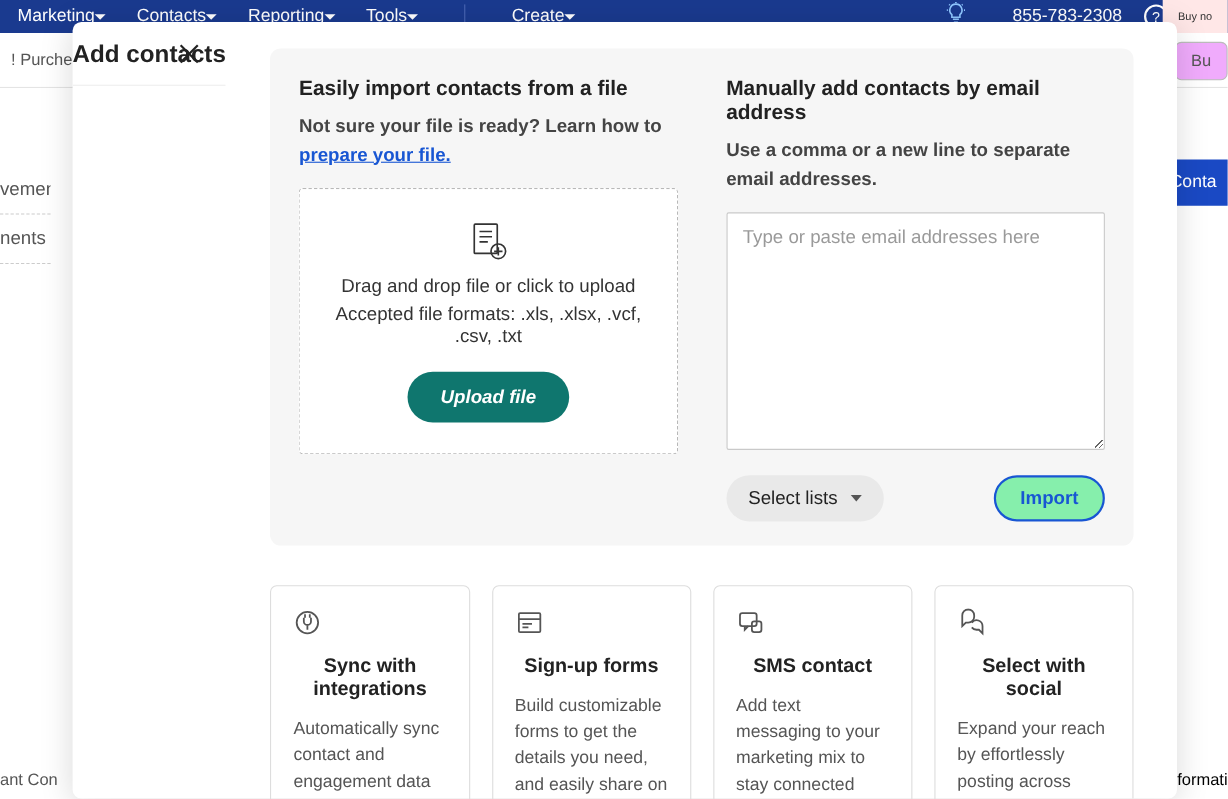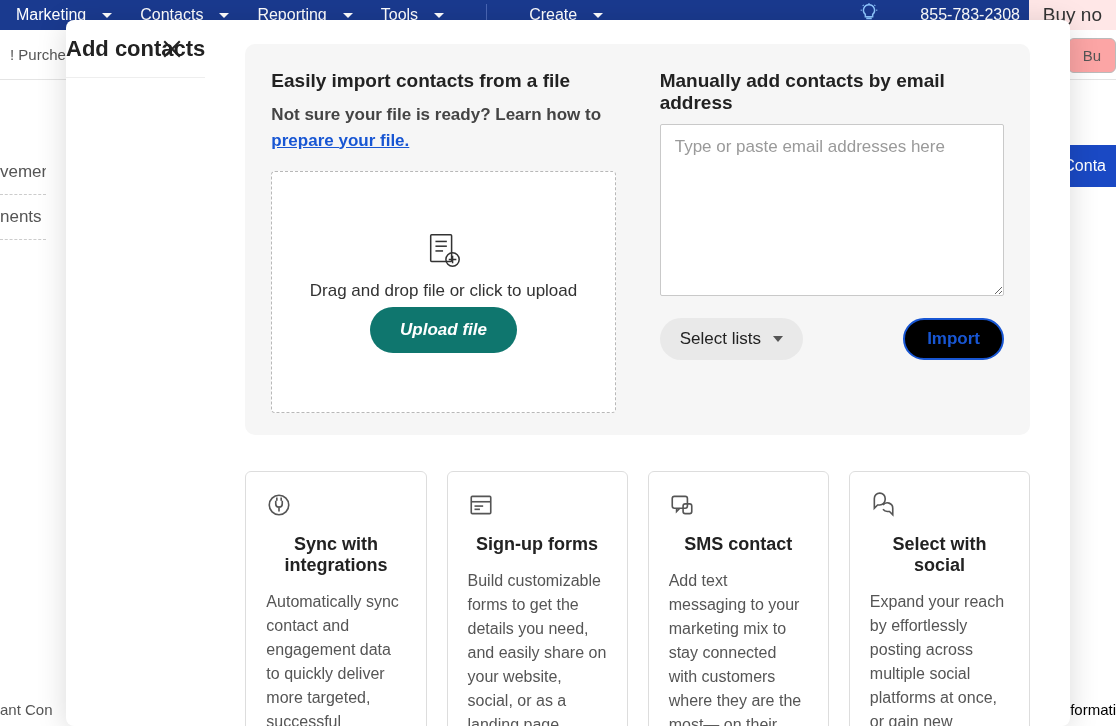--- a/index.html
+++ b/index.html
@@ -20,39 +20,39 @@
     height: 30px;
     background: #1a3a8f; 
     display: flex;
     align-items: center;
     color: #fff;
     font-size: 16px;
     padding: 0 16px;
     z-index: 1;
   }
   .topnav .nav-items { display: flex; gap: 28px; align-items:center; }
-  .topnav .nav-item { display:flex; align-items:center; gap:16px; cursor:pointer; }
+  .topnav .nav-item { display:flex; align-items:center; gap:0; cursor:pointer; }
   .chev-down { width:0;height:0;border-left:5px solid transparent;border-right:5px solid transparent;border-top:5px solid #fff; }
   .topnav .divider { width:1px; height:22px; background:#4a66b5; margin: 0 14px; }
   .topnav .spacer { flex:1; }
   .lightbulb { color:#8fc7ff; font-size:20px; }
   .topnav .phone { margin-left: 40px; font-weight:400; }
   .circle-icon { width:22px; height:22px; border:2px solid #fff; border-radius:50%; display:flex; align-items:center; justify-content:center; font-size:13px; margin-left:20px; cursor:pointer;}
   .bell-icon { margin-left:18px; cursor:pointer; }
-  .buynow { position:absolute; right:0; top:0; height:30px; background:#ffe7e7; color:#333; padding: 0 14px; display:flex; align-items:center; font-size:19px;}
+  .buynow { position:absolute; right:0; top:0; height:30px; background:#ffe7e7; color:#333; padding: 0 14px; display:flex; align-items:center; font-size:10px;}
 
   
   .bgstrip {
     position:absolute; top:30px; left:0; right:0; height:50px;
     background:#fff; border-bottom:1px solid #e4e4e4;
     display:flex; align-items:center; padding: 0 10px;
     color:#555; font-size:15px;
     z-index:1;
   }
-  .bgstrip .buybtn { position:absolute; right:0; top:8px; border:1px solid #bbb; border-radius:6px; padding:8px 14px; background:#fca5a5; }
+  .bgstrip .buybtn { position:absolute; right:0; top:8px; border:1px solid #bbb; border-radius:6px; padding:8px 14px; background:#f0abfc; }
   .bg-left-tabs { position:absolute; left:0; top:150px; z-index:1; color:#555; font-size:17px;}
   .bg-left-tabs .t { padding:12px 6px 12px 0; border-bottom:1px dashed #ccc; width:46px; text-align:right; overflow:hidden;}
   .bg-right { position:absolute; right:0; top:145px; z-index:1; }
   .bg-right .addc { background:#1a49c4; color:#fff; padding:12px 10px; border-radius:4px 0 0 4px; font-size:16px;}
   .bg-bottom-left { position:absolute; left:0; bottom:8px; color:#555; font-size:15px; z-index:1;}
   .bg-bottom-right { position:absolute; right:0; bottom:8px; color:#000000; font-size:15px; z-index:1;}
 
   
   .modal {
     position:absolute;
@@ -111,36 +111,36 @@
   .dz-line2 { font-size:17px; color:#333; margin-bottom:22px;}
   .upload-btn {
     background:#0f766e; color:#fff; border:none;
     padding: 13px 30px; border-radius:26px; font-size:17px; font-weight:600;
     cursor:pointer;
     font-style:italic;
   }
 
   .emailbox {
     border:1px solid #c9c9c9; background:#fff; border-radius:2px;
-    height:172px; padding:12px 14px; font-size:17px; color:#ef4444;
+    height:216px; padding:12px 14px; font-size:17px; color:#ef4444;
     resize: both; overflow:auto;
     width:100%;
     font-family:inherit;
   }
   .emailbox::placeholder { color:#9a9a9a; }
 
   .manual-actions { display:flex; align-items:center; justify-content:space-between; margin-top:18px; gap:12px;}
   .select-lists {
     background:#e9e9e9; border:none; border-radius:22px;
     padding: 11px 20px; font-size:17px; color:#222; cursor:pointer;
     display:flex; align-items:center; gap:12px;
   }
   .select-lists .chev { width:0;height:0;border-left:5px solid transparent;border-right:5px solid transparent;border-top:6px solid #555; }
   .import-btn {
-    border:2px solid #1856d3; color:#1856d3; background:#000000;
+    border:2px solid #1856d3; color:#1856d3; background:#86efac;
     padding: 9px 22px; border-radius:22px; font-size:17px; font-weight:600; cursor:pointer;
   }
 
   
   .cards { display:flex; gap:20px; margin-top:36px; }
   .card {
     flex:1; border:1px solid #ddd; border-radius:6px;
     padding: 20px 20px 24px 20px;
     cursor:pointer;
   }
@@ -234,26 +234,28 @@
               <rect x="6" y="4" width="22" height="28" rx="1"></rect>
               <line x1="11" y1="11" x2="23" y2="11"></line>
               <line x1="11" y1="16" x2="23" y2="16"></line>
               <line x1="11" y1="21" x2="19" y2="21"></line>
               <circle cx="29" cy="30" r="7"></circle>
               <line x1="29" y1="26" x2="29" y2="34"></line>
               <line x1="25" y1="30" x2="33" y2="30"></line>
             </svg>
           </div>
           <div class="dz-line1">Drag and drop file or click to upload</div>
+          <div class="dz-line2">Accepted file formats: .xls, .xlsx, .vcf, .csv, .txt</div>
           <button class="upload-btn">Upload file</button>
         </div>
       </div>
 
       <div class="half">
         <h3>Manually add contacts by email address</h3>
+        <div class="subtext">Use a comma or a new line to separate email addresses.</div>
         <textarea class="emailbox" placeholder="Type or paste email addresses here" style=""></textarea>
         <div class="manual-actions">
           <button class="select-lists">
             <span>Select lists</span>
             <span class="chev"></span>
           </button>
           <button class="import-btn">Import</button>
         </div>
       </div>
 

